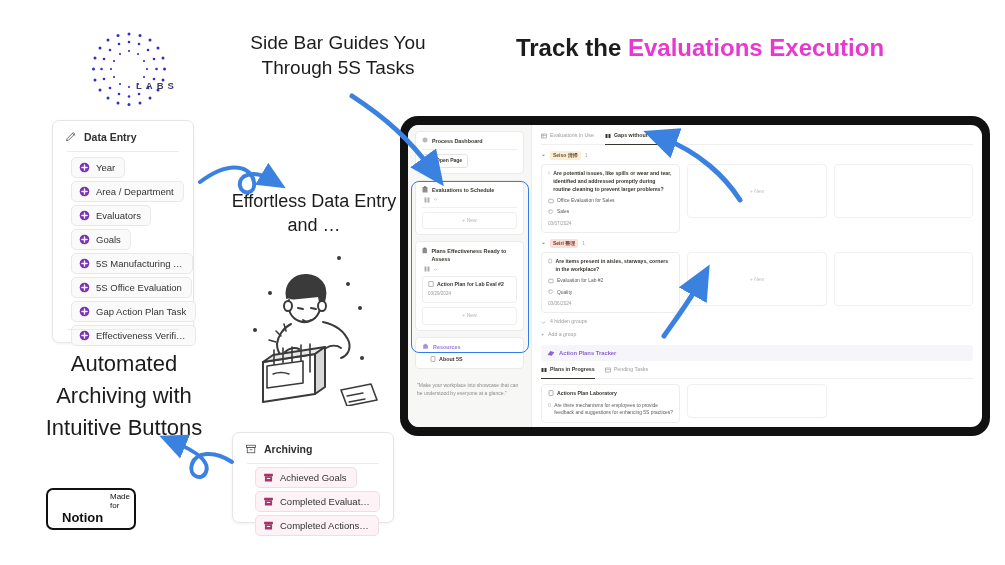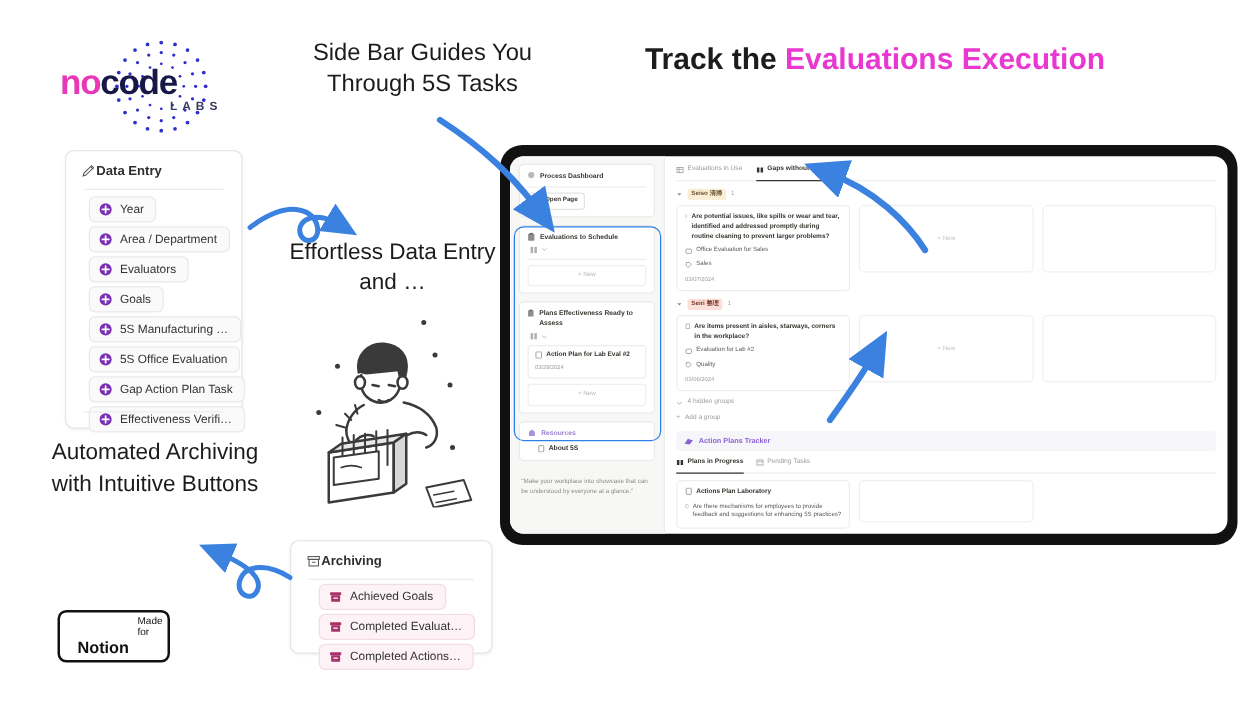--- a/index.html
+++ b/index.html
@@ -27,21 +27,21 @@
     font-size:9.5px; font-weight:bold; letter-spacing:4px; color:#3b3b62;margin-left:28px;
   }
 
   
   .panel {
     position:absolute; background:#fff;
     border:1px solid #e6e6e6; border-radius:7px;
     box-shadow:0 1px 3px rgba(0,0,0,.06);
   }
   .panel-head {
-    display:flex; align-items:center; 
+    display:flex; align-items:center; gap:7px;
     padding:10px 12px 8px 12px;
     font-size:10.5px; color:#2f2f2f; font-weight:600;
   }
   .divider { height:1px; background:#ececec; margin:0 14px; }
 
   .chip {
     display:inline-flex; align-items:center; gap:6px;
     background:#fafafa; border:1px solid #e9e9e9; border-radius:5px;
     padding:4px 9px 4px 7px;
     font-size:9.5px; color:#333; margin:3px 0 0 18px;
@@ -58,21 +58,21 @@
   #data-entry .bottom-rule { position:absolute; left:14px; right:14px; bottom:12px; height:1px; background:#ececec; }
 
   
   #archiving { left:232px; top:432px; width:162px; height:91px; }
   #archiving .chip { margin-left:22px; }
 
   
   .anno { position:absolute; text-align:center; color:#1c1c1c; }
   #anno-sidebar { left:238px; top:30px; width:200px; font-size:19px; line-height:1.33; }
   #anno-effortless { left:228px; top:190px; width:172px; font-size:18px; line-height:1.33; }
-  #anno-archiving { left:40px; top:348px; width:168px; font-size:18px; line-height:1.45; }
+  #anno-archiving { left:40px; top:348px; width:168px; font-size:22px; line-height:1.45; }
   #anno-track {
     left:480px; top:34px; width:440px; font-size:24px; font-weight:bold;
     text-align:center; line-height:1.2;
   }
   #anno-track .magenta { color:#e838d0; }
   #anno-insights {
     left:660px; top:196px; width:280px; font-size:17.5px; line-height:1.45;
     text-align:center;
   }
   #anno-insights b { font-weight:bold; }
@@ -220,23 +220,20 @@
         <circle cx="54" cy="47" r="1.1"></circle>
         <circle cx="48" cy="54" r="1.1"></circle>
       <circle cx="39" cy="57" r="1.1"></circle>
         <circle cx="30" cy="54" r="1.1"></circle>
         <circle cx="24" cy="47" r="1.1"></circle>
       <circle cx="21" cy="39" r="1.1"></circle>
         <circle cx="24" cy="31" r="1.1"></circle>
         <circle cx="30" cy="24" r="1.1"></circle>
     </g>
   </svg>
-  <div class="wordmark">
-    <span class="w-no">no</span><span class="w-code">code</span>
-  </div>
   <div class="labs">LABS</div>
 </div>
 
 <div class="panel" id="data-entry">
   <div class="panel-head">
     <svg width="12" height="12" viewBox="0 0 16 16">
       <path d="M2 13l1-3 8-8 2 2-8 8-3 1z" fill="none" stroke="#555" stroke-width="1.1"></path>
       <path d="M10 3l3 3" stroke="#555" stroke-width="1.1"></path>
     </svg>
     <span>Data Entry</span>

